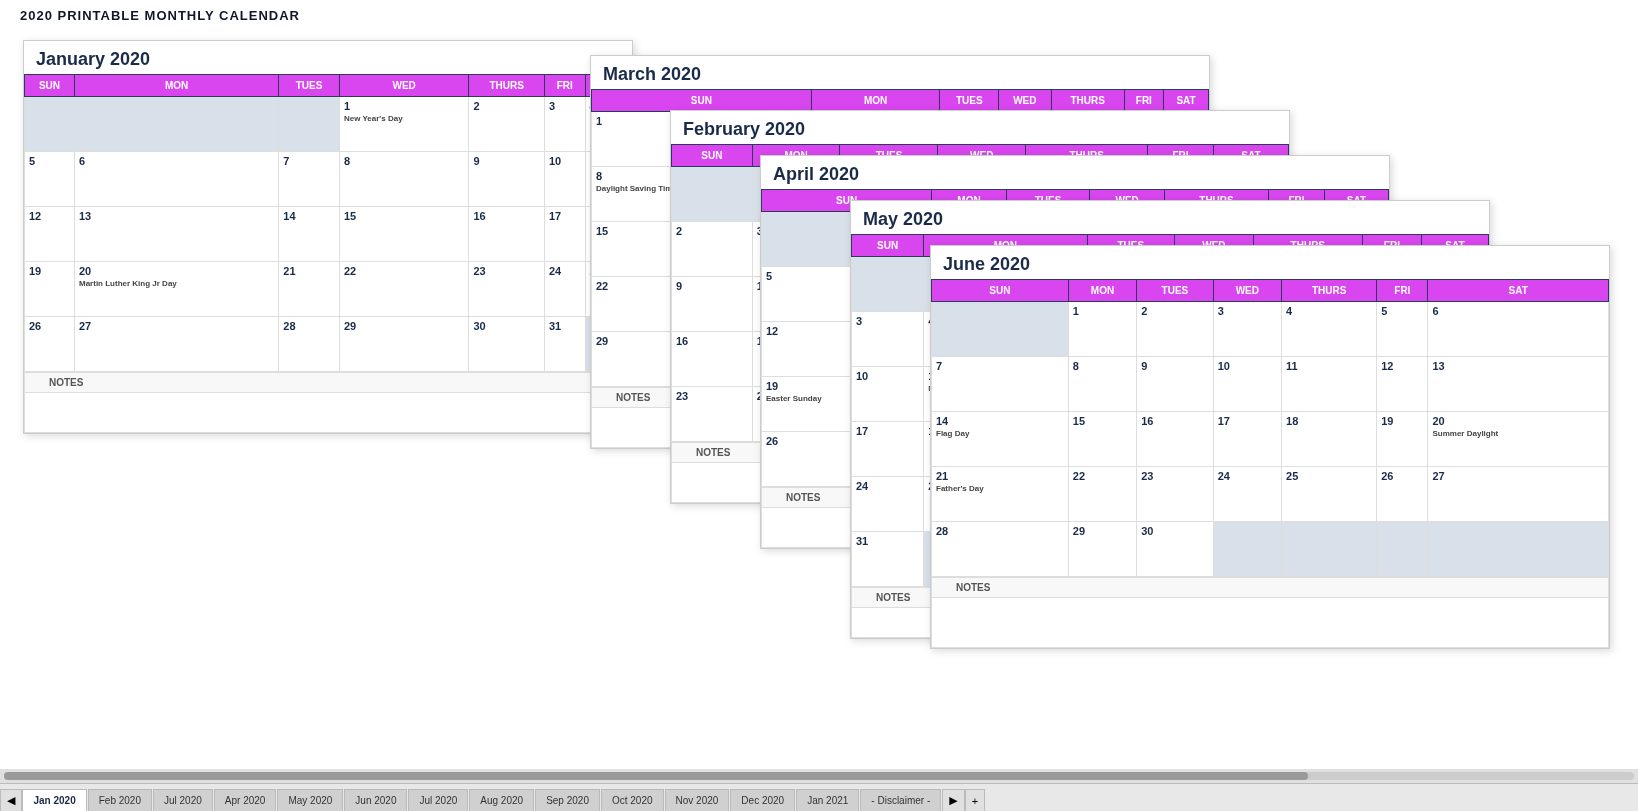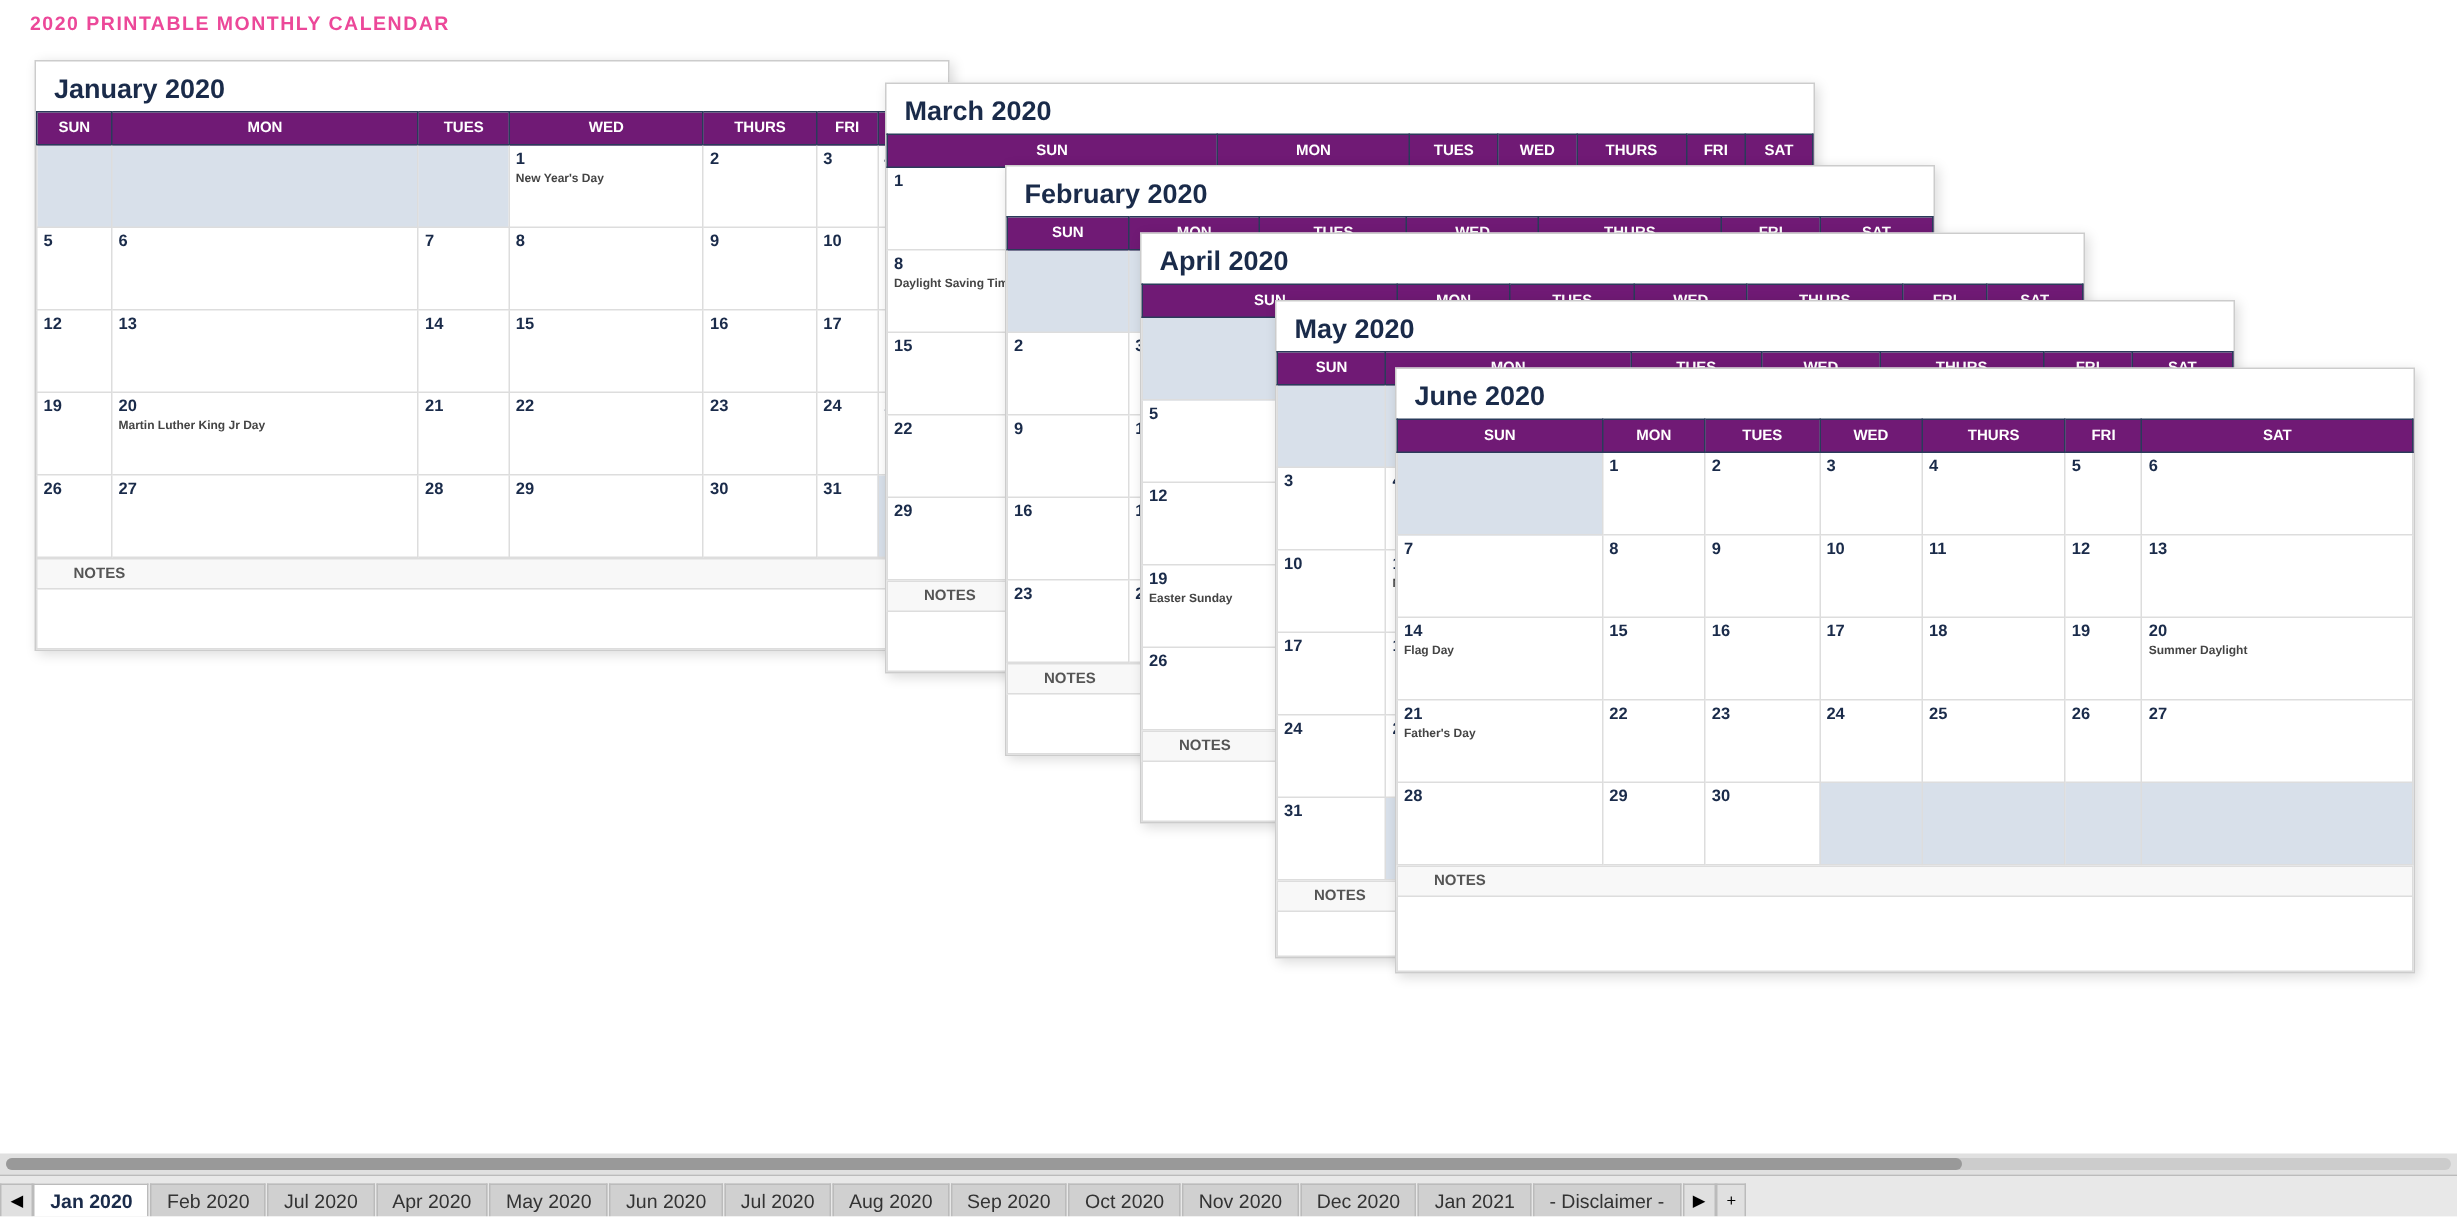--- a/index.html
+++ b/index.html
@@ -16,21 +16,21 @@
       background: white;
       width: 100%;
       height: 100%;
       position: relative;
       overflow: hidden;
     }
 
     .page-title {
       font-size: 13px;
       font-weight: bold;
-      color: #ec4899;
+      color: #0f172a;
       padding: 8px 20px 4px 20px;
       letter-spacing: 1px;
     }
 
     
     .calendar-card {
       position: absolute;
       background: white;
       border: 1px solid #ccc;
       box-shadow: 2px 2px 8px rgba(0,0,0,0.15);
@@ -42,21 +42,21 @@
       color: #1a2b4a;
       padding: 8px 12px 4px 12px;
     }
 
     .cal-grid {
       width: 100%;
       border-collapse: collapse;
     }
 
     .cal-grid th {
-      background: #701a75;
+      background: #d946ef;
       color: white;
       font-size: 10px;
       font-weight: bold;
       text-align: center;
       padding: 5px 2px;
       border: 1px solid #2a3b5a;
     }
 
     .cal-grid td {
       border: 1px solid #ddd;
@@ -98,21 +98,21 @@
       height: 28px;
       background: #e8e8e8;
       display: flex;
       align-items: flex-end;
       border-top: 1px solid #bbb;
       overflow: hidden;
     }
 
     .tab-item {
       padding: 4px 10px;
-      font-size: 13px;
+      font-size: 10px;
       border: 1px solid #bbb;
       border-bottom: none;
       background: #d0d0d0;
       color: #333;
       margin-right: 1px;
       cursor: pointer;
       white-space: nowrap;
       height: 22px;
       display: flex;
       align-items: center;

